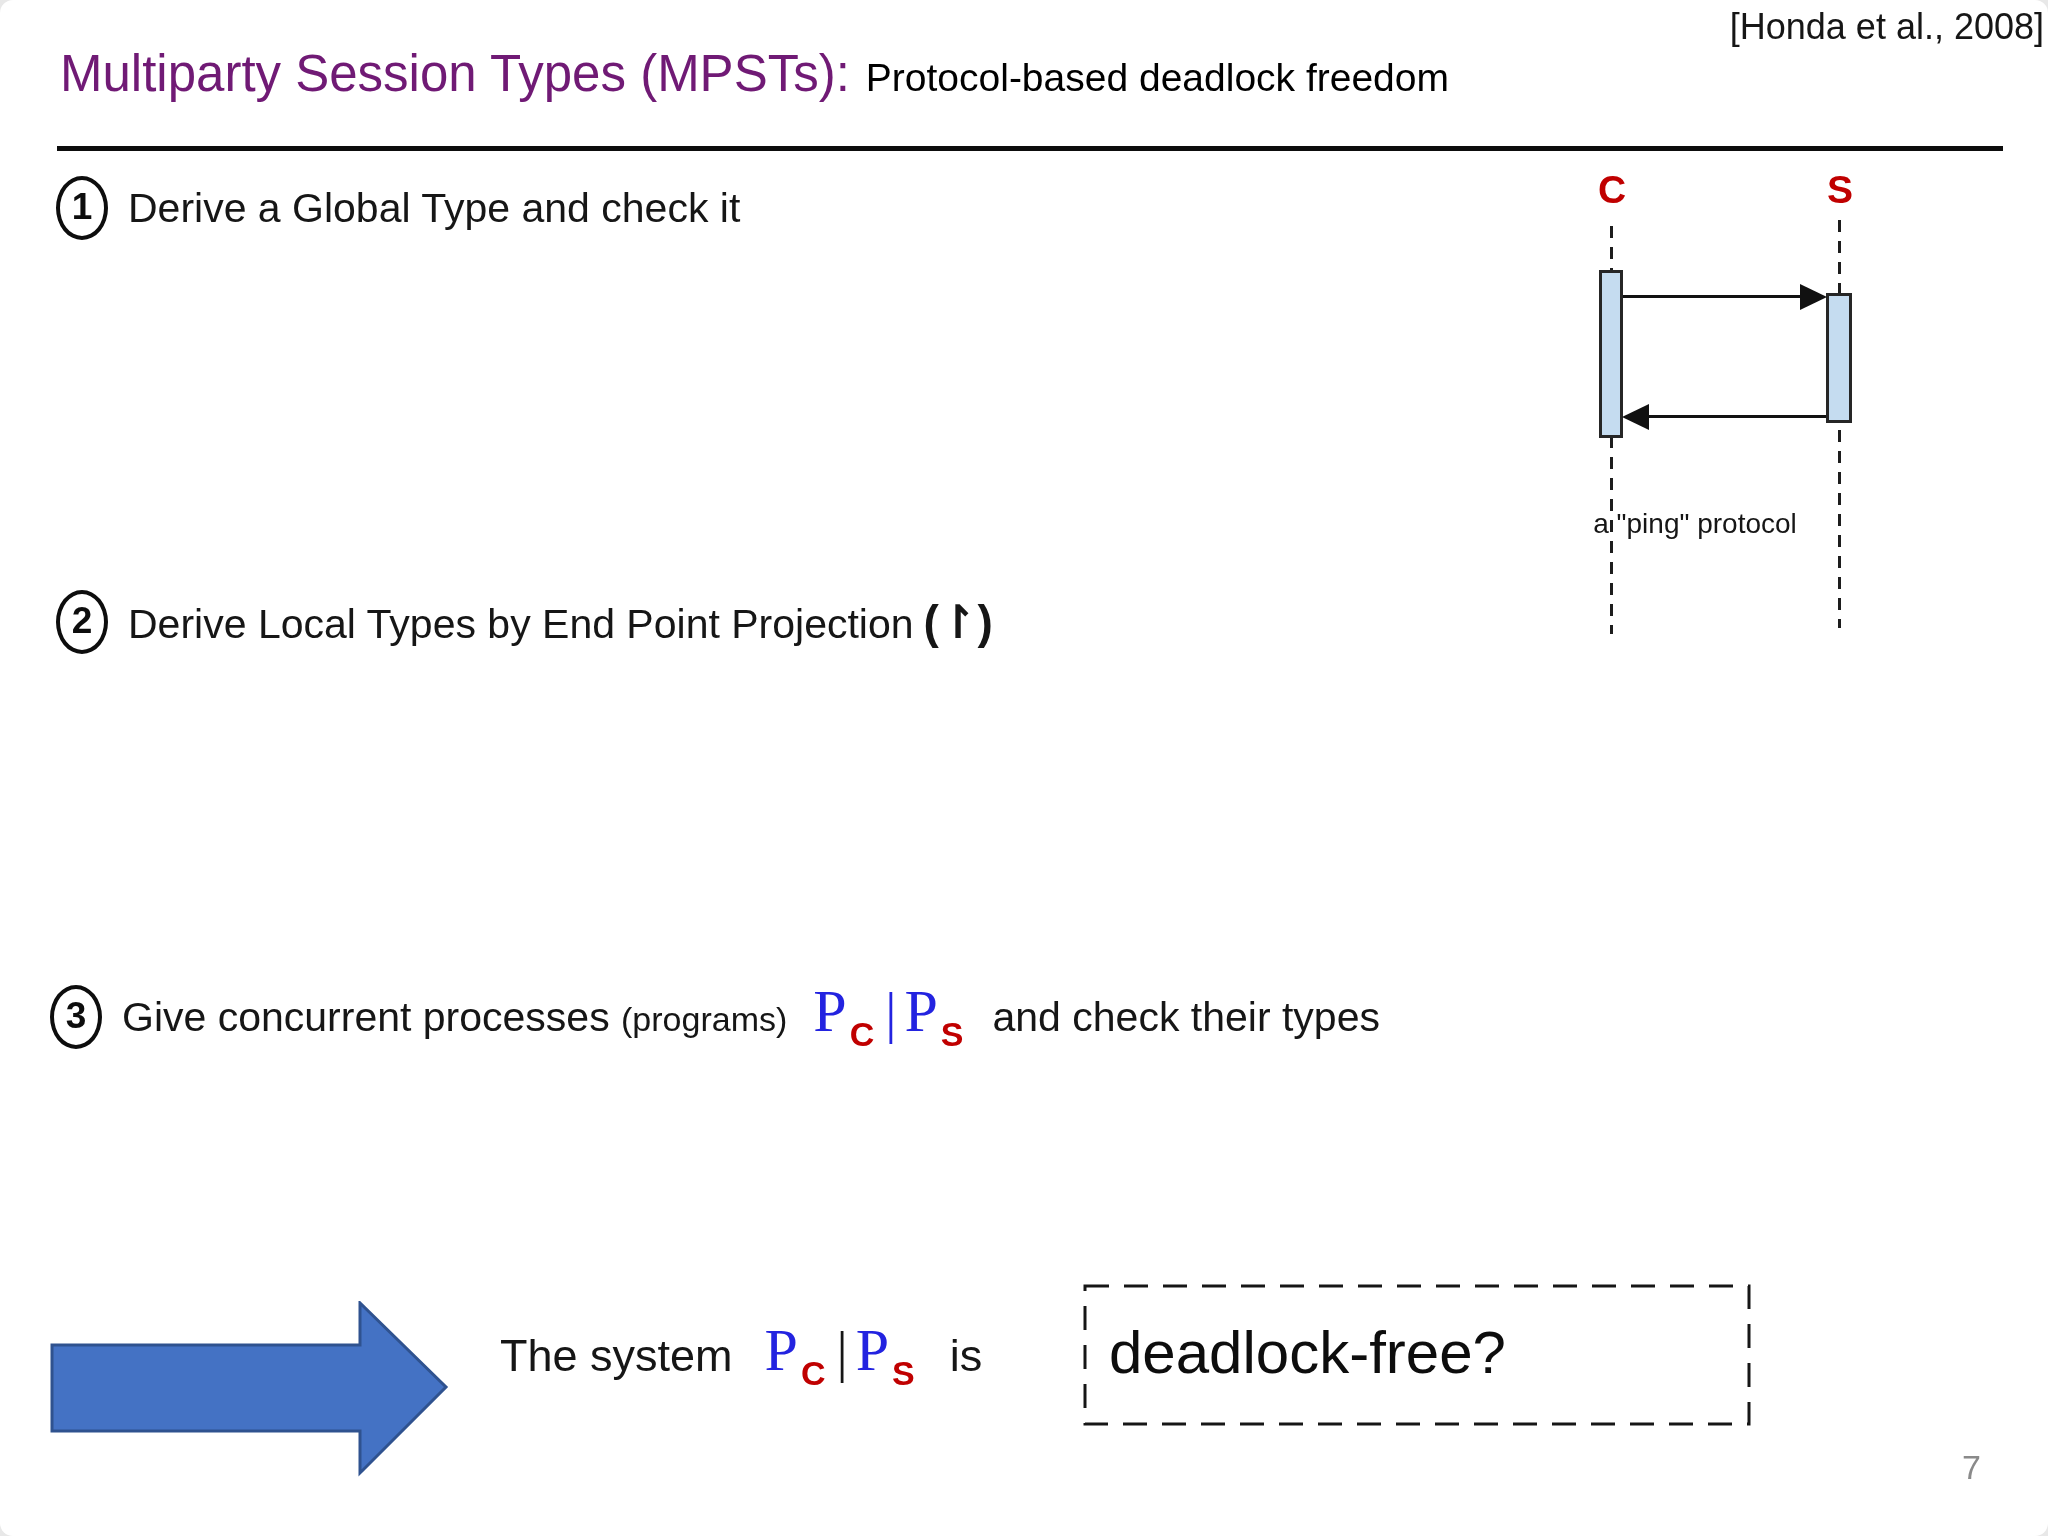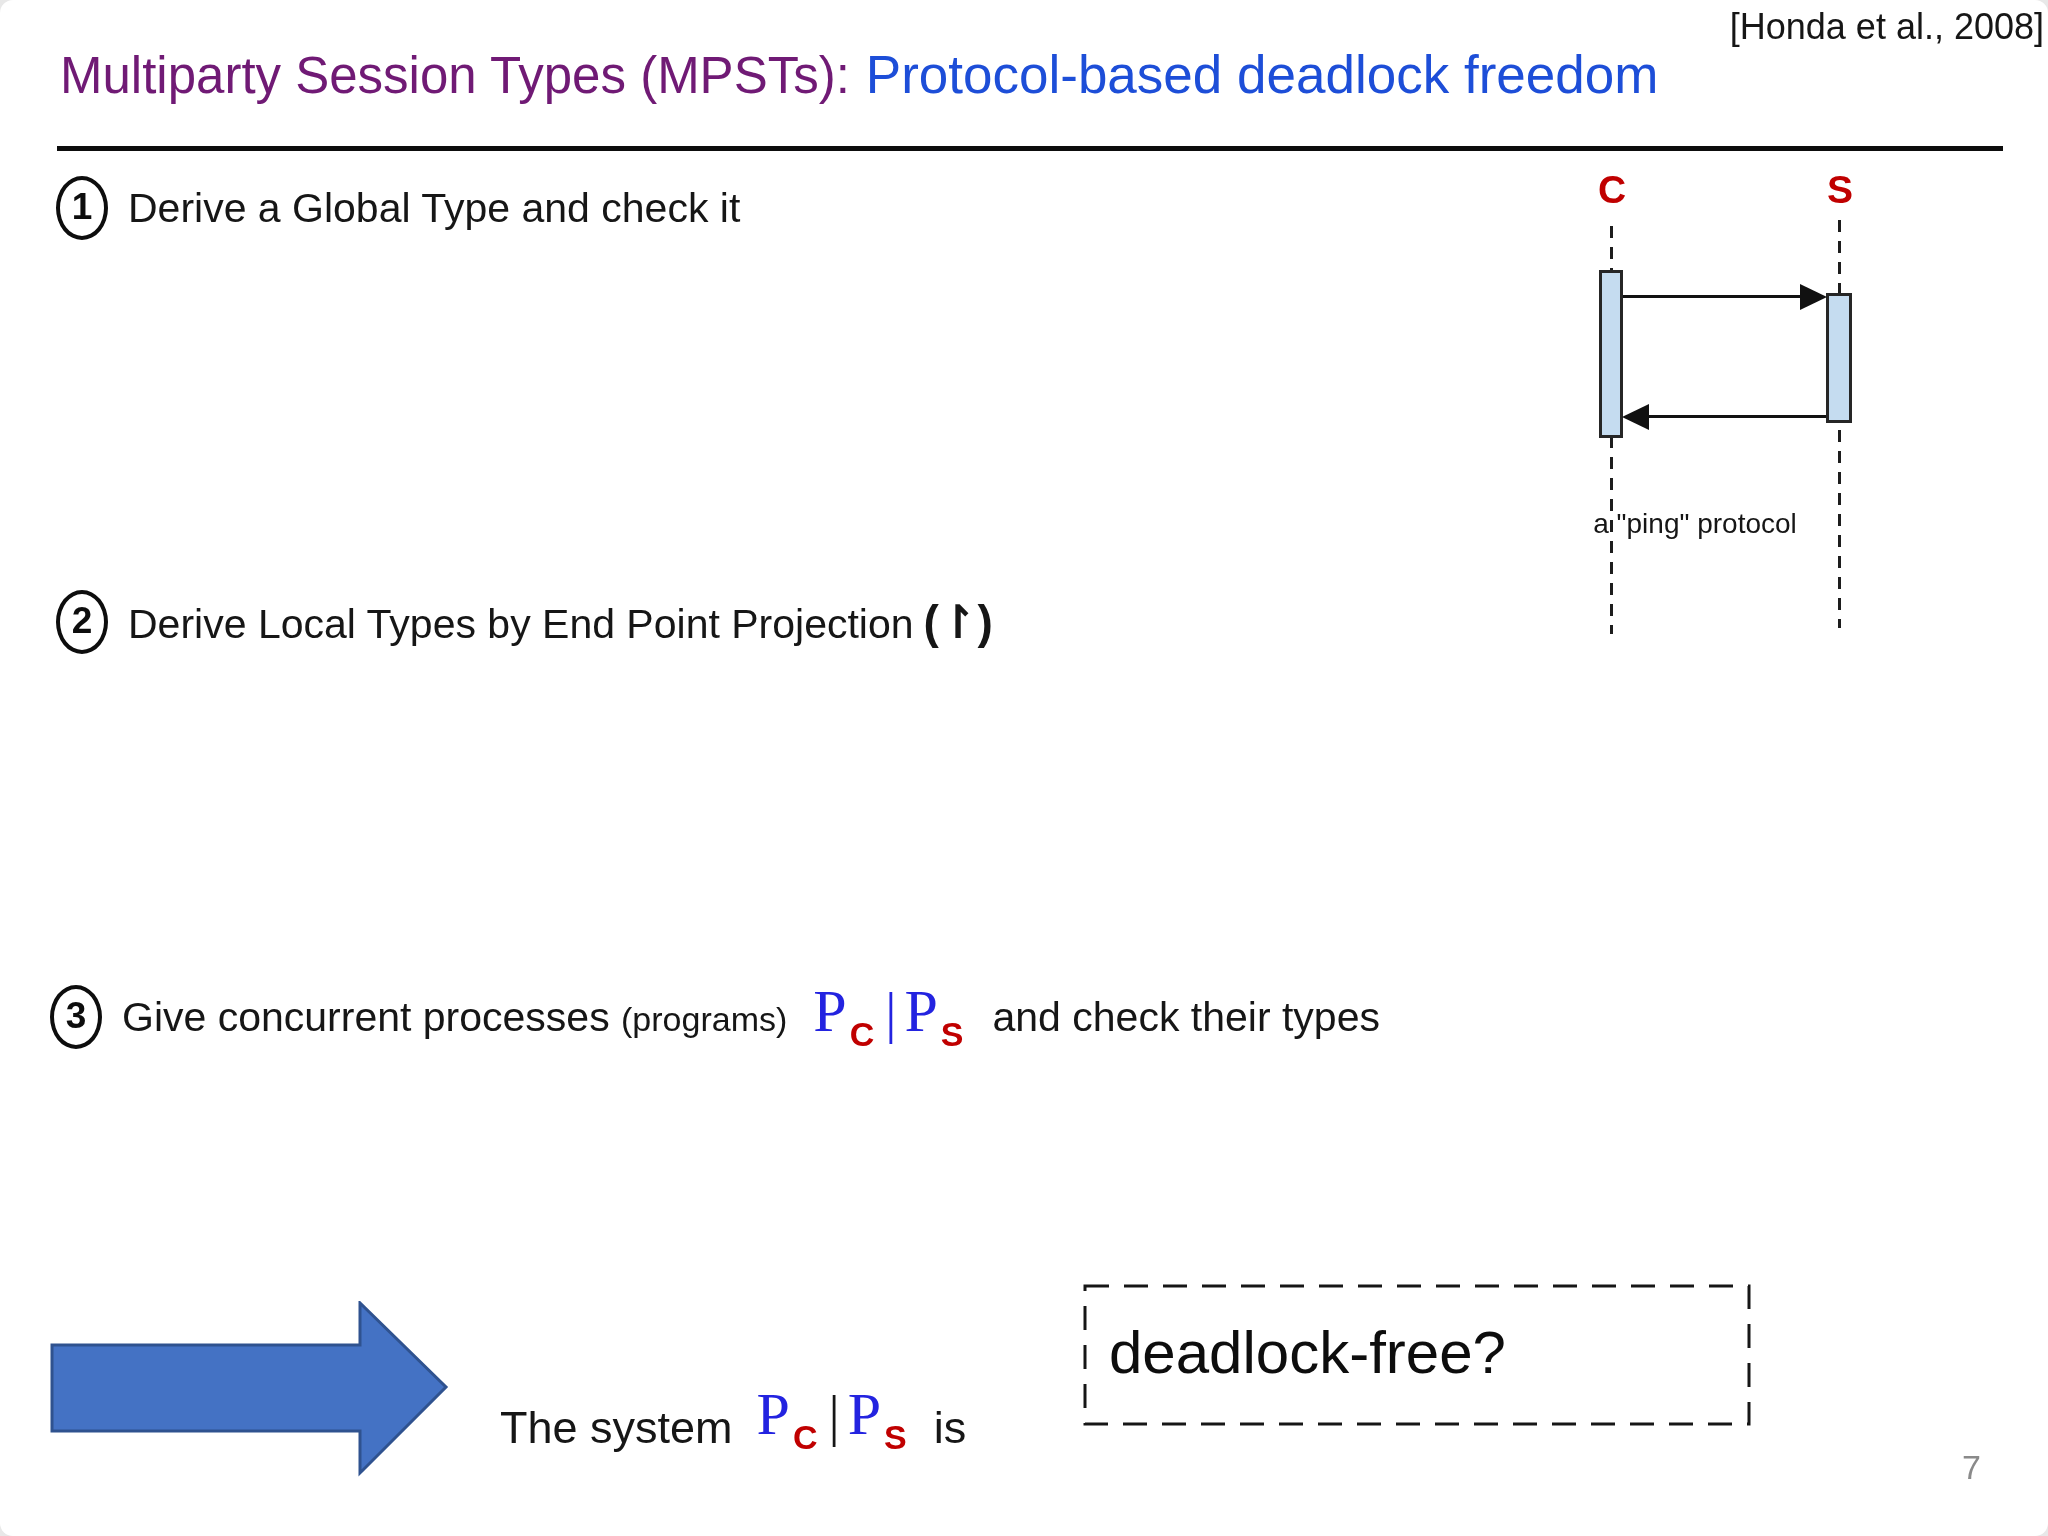--- a/index.html
+++ b/index.html
@@ -5,21 +5,21 @@
   html,body{margin:0;padding:0;background:#e8e8e8;}
   .slide{
     position:relative; width:2048px; height:1536px; background:#ffffff;
     font-family:"Liberation Sans","DejaVu Sans",sans-serif; color:var(--text,#111);
     overflow:hidden;
     border-radius:13px;
   }
   .citation{position:absolute; top:6px; right:4px; font-size:36px; color:#161616;}
   .title-row{position:absolute; left:60px; top:44px; white-space:nowrap;}
   .title-main{font-size:51px; color:#701a75;}
-  .title-sub{font-size:53px; color:#1d4ed8; margin-left:16px;}
+  .title-sub{font-size:39px; color:#000000; margin-left:16px;}
   .rule{position:absolute; left:57px; top:146px; width:1946px; height:5px; background:#0d0d0d;}
 
   .step{position:absolute; display:flex; align-items:center; white-space:nowrap;}
   .circle-num{
     flex:0 0 auto; width:44px; height:54px; border:4px solid #0d0d0d; border-radius:50%;
     display:flex; align-items:center; justify-content:center;
     font-size:37px; font-weight:700; color:#0d0d0d; margin-right:20px; padding-bottom:2px;
   }
   .step-text{font-size:41px; color:#161616;}
   .it{}
@@ -55,21 +55,21 @@
   .msg-line{position:absolute; height:3px; background:#111;}
   .ping-line{left:63px; top:135px; width:178px;}
   .pong-line{left:88px; top:255px; width:178px;}
   .arrowhead{position:absolute; width:0; height:0;}
   .head-right{left:240px; top:124px; border-left:27px solid #111; border-top:13px solid transparent; border-bottom:13px solid transparent;}
   .head-left{left:62px; top:244px; border-right:27px solid #111; border-top:13px solid transparent; border-bottom:13px solid transparent;}
   .diagram-caption{position:absolute; left:-35px; top:348px; width:340px; text-align:center; font-size:28px; color:#161616;}
 
   
   .block-arrow{position:absolute; left:50px; top:1301px;}
-  .conclusion-text{position:absolute; left:500px; top:1330px; height:124px; display:flex; align-items:flex-end; white-space:nowrap;}
+  .conclusion-text{position:absolute; left:500px; top:1330px; height:124px; display:flex; align-items:flex-start; white-space:nowrap;gap:8px;}
   .conclusion-lead{font-size:45px; color:#161616; margin-right:24px;}
   .conclusion-verb{font-size:45px; color:#161616; margin:0 26px 0 24px;}
   .conclusion-text .math{position:relative; top:-10px;}
   .deadlock-box{position:absolute; left:1083px; top:1284px; width:668px; height:142px;}
   .deadlock-box svg{position:absolute; left:0; top:0;}
   .deadlock-text{
     position:absolute; left:26px; top:0; height:136px; display:flex; align-items:center;
     font-size:60px; color:#0d0d0d; white-space:nowrap;
   }
   .page-num{position:absolute; left:1962px; top:1448px; font-size:34px; color:var(--page_gray,#8a8a8a);}

